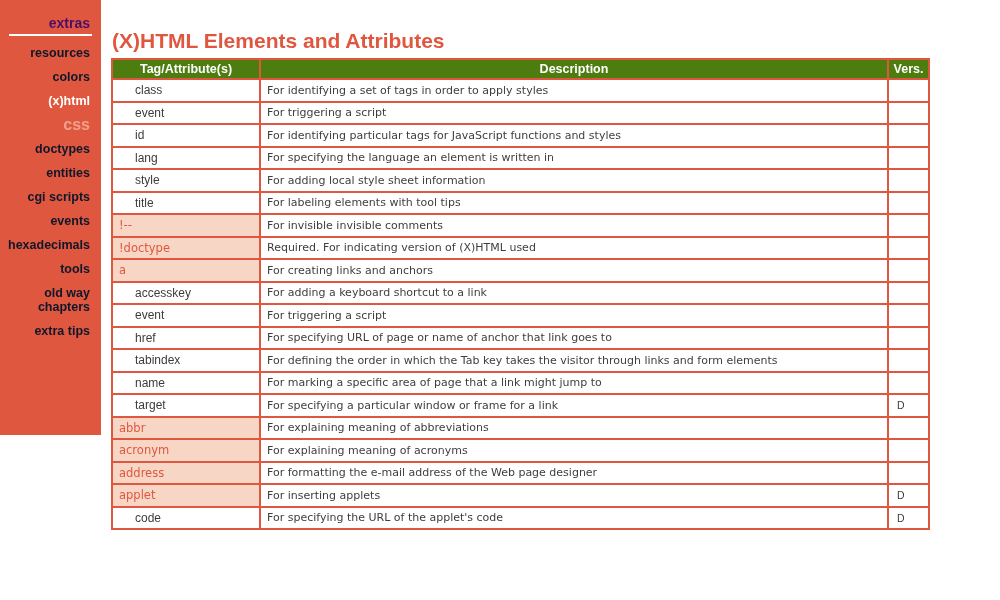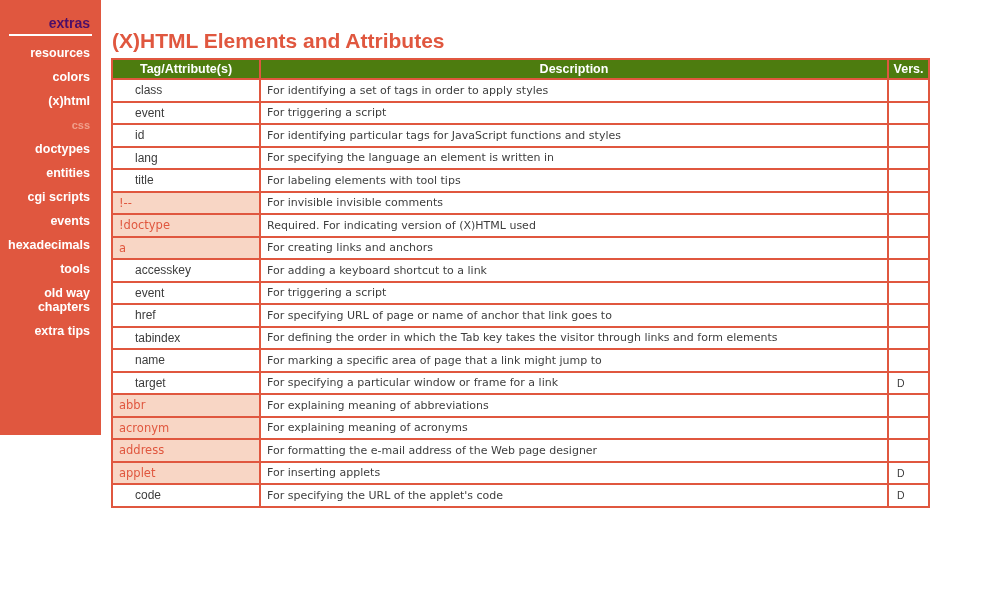--- a/index.html
+++ b/index.html
@@ -28,30 +28,30 @@
   }
   .sidebar-rule {
     height:2px;
     background:#ffffff;
     margin:3px 9px 10px 9px;
   }
   .nav-item {
     display:block;
     text-align:right;
     padding-right:11px;
-    color:#ffffff;
+    color:#0f172a;
     font-weight:bold;
     font-size:12.5px;
     line-height:14px;
     margin-bottom:10px;
     text-decoration:none;
     cursor:pointer;
   }
   .nav-item.active { color:#ffffff;margin-left:32px; }
-  .nav-item.sub { color:#F0A08C; font-size:11px; }
+  .nav-item.sub { color:#F0A08C; font-size:16px; }
   
   .main {
     position:absolute; left:111px; top:0;
     width:817px;
   }
   .page-title {
     color:#E0573F;
     font-size:21px;
     font-weight:bold;
     margin:29px 0 5px 1px;
@@ -160,20 +160,25 @@
     <td class="tag-attr">id</td>
     <td class="desc">For identifying particular tags for JavaScript functions and styles</td>
     <td class="vers"></td>
   </tr>
         <tr>
     <td class="tag-attr">lang</td>
     <td class="desc">For specifying the language an element is written in</td>
     <td class="vers"></td>
   </tr>
         <tr>
+    <td class="tag-attr">style</td>
+    <td class="desc">For adding local style sheet information</td>
+    <td class="vers"></td>
+  </tr>
+        <tr>
     <td class="tag-attr">title</td>
     <td class="desc">For labeling elements with tool tips</td>
     <td class="vers"></td>
   </tr>
         <tr>
     <td class="tag-parent">!--</td>
     <td class="desc">For invisible invisible comments</td>
     <td class="vers"></td>
   </tr>
         <tr>

